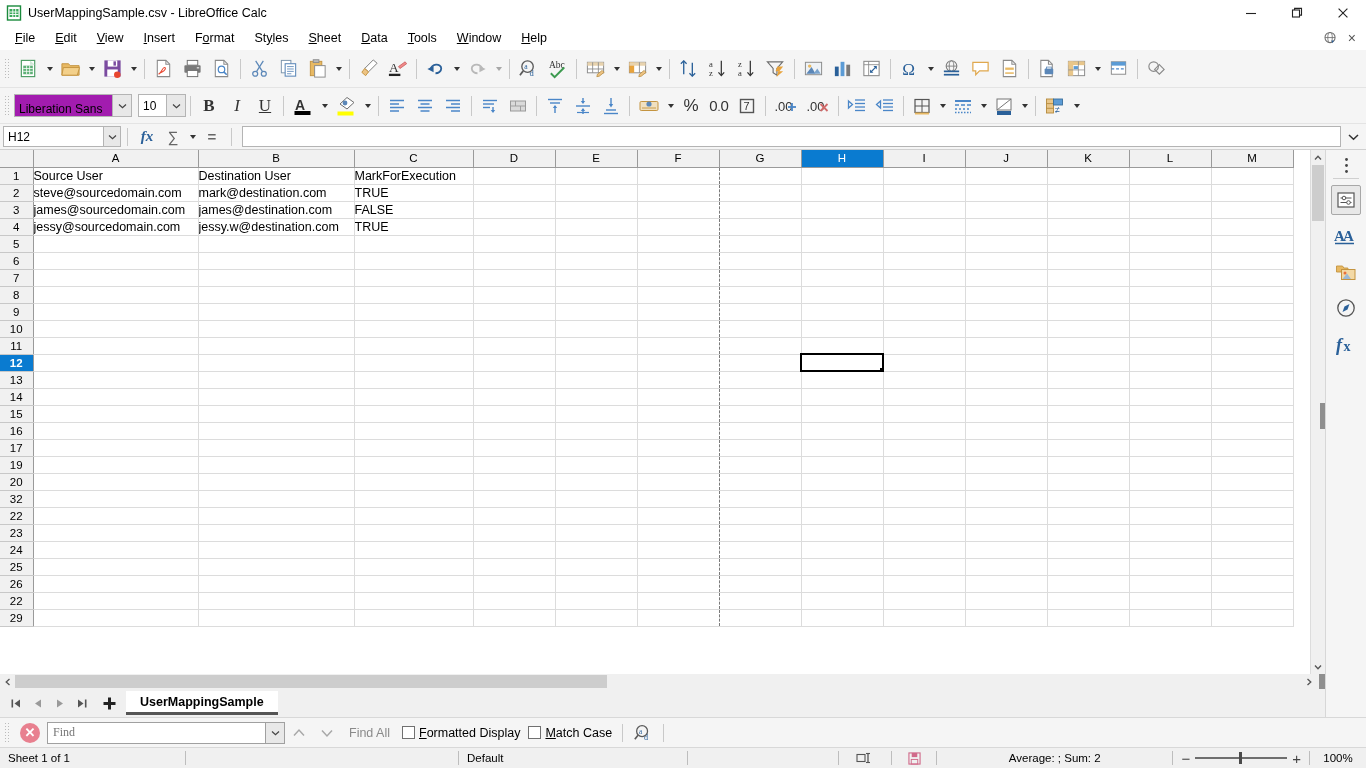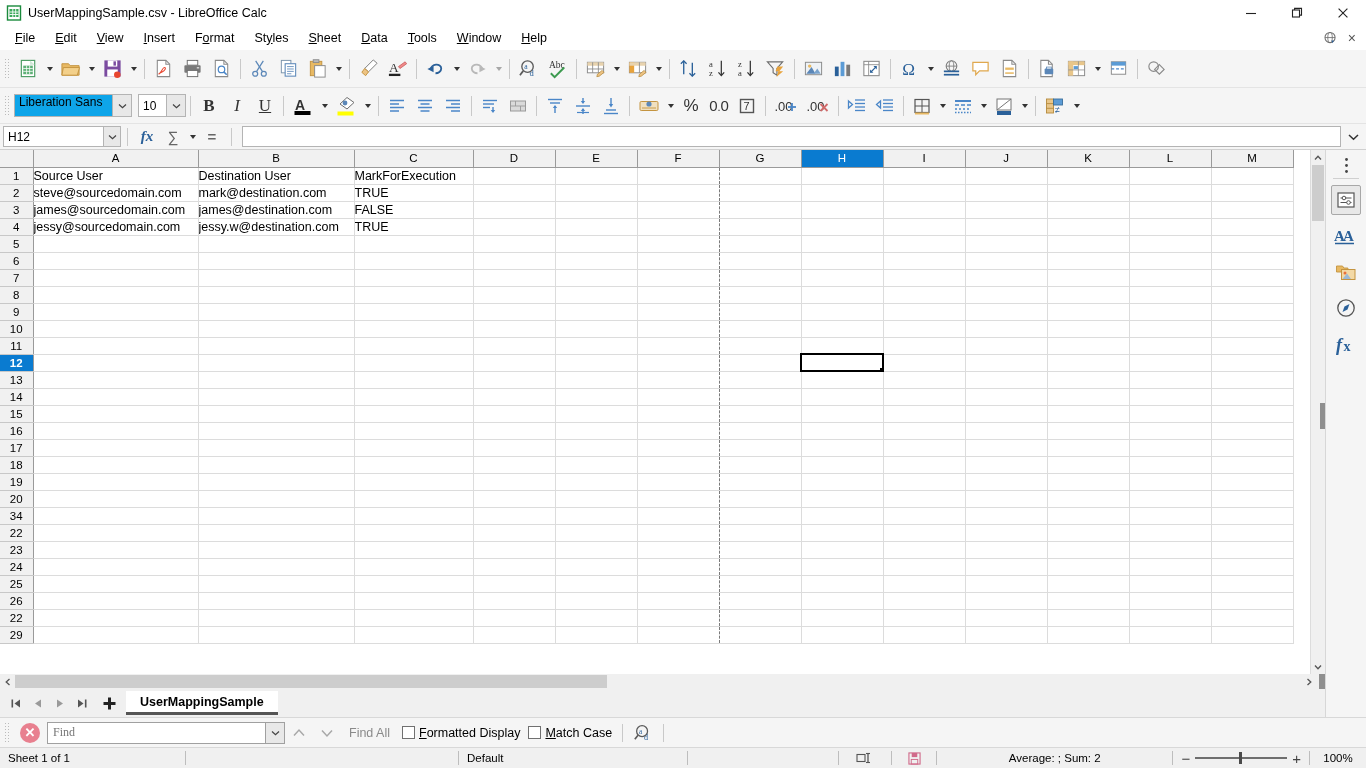--- a/index.html
+++ b/index.html
@@ -557,21 +557,21 @@
       <svg width="21" height="21" viewBox="0 0 22 22">
         <circle cx="8" cy="9" r="5" fill="none" stroke="#8a8a8a" stroke-width="1.2"></circle>
         <polygon points="14,7 19,12 14,17 9,12" fill="none" stroke="#8a8a8a" stroke-width="1.2"></polygon>
       </svg>
     </div>
   </div>
 
   <div class="toolbar fmt">
     <div class="grip"></div>
 
-    <div style="width:118px;height:23px;background:#0ea5e9;border:1px solid #b4b4b4;display:flex;align-items:flex-start;">
+    <div style="width:118px;height:23px;background:#a21caf;border:1px solid #b4b4b4;display:flex;align-items:flex-end;">
       <span style="flex:1;padding-left:4px;font-size:12px;">Liberation Sans</span>
       <span style="width:19px;height:21px;background:#e8e8e8;border-left:1px solid #b4b4b4;display:flex;align-items:center;justify-content:center;">
         <svg width="9" height="6" viewBox="0 0 9 6">
             <polyline points="1,1.5 4.5,4.8 8,1.5" fill="none" stroke="#444" stroke-width="1.2"></polyline>
           </svg>
       </span>
     </div>
 
     <div style="width:48px;height:23px;background:#fff;border:1px solid #b4b4b4;display:flex;align-items:center;margin-left:6px;">
       <span style="flex:1;padding-left:4px;font-size:12px;">10</span>
@@ -1129,36 +1129,20 @@
                   <td class="cell pagebreak" style="width: 82px;"></td>
                   <td class="cell" style="width: 82px;"></td>
                   <td class="cell" style="width: 82px;"></td>
                   <td class="cell" style="width: 82px;"></td>
                   <td class="cell" style="width: 82px;"></td>
                   <td class="cell" style="width: 82px;"></td>
                   <td class="cell" style="width: 82px;"></td>
                   <td class="cell" style="width: 82px;"></td>
                 </tr>
                 <tr>
-                  <th class="rowhead-cell">18</th>
-                  <td class="cell" style="width: 165px;"></td>
-                  <td class="cell" style="width: 156px;"></td>
-                  <td class="cell" style="width: 119px;"></td>
-                  <td class="cell" style="width: 82px;"></td>
-                  <td class="cell" style="width: 82px;"></td>
-                  <td class="cell pagebreak" style="width: 82px;"></td>
-                  <td class="cell" style="width: 82px;"></td>
-                  <td class="cell" style="width: 82px;"></td>
-                  <td class="cell" style="width: 82px;"></td>
-                  <td class="cell" style="width: 82px;"></td>
-                  <td class="cell" style="width: 82px;"></td>
-                  <td class="cell" style="width: 82px;"></td>
-                  <td class="cell" style="width: 82px;"></td>
-                </tr>
-                <tr>
                   <th class="rowhead-cell">19</th>
                   <td class="cell" style="width: 165px;"></td>
                   <td class="cell" style="width: 156px;"></td>
                   <td class="cell" style="width: 119px;"></td>
                   <td class="cell" style="width: 82px;"></td>
                   <td class="cell" style="width: 82px;"></td>
                   <td class="cell pagebreak" style="width: 82px;"></td>
                   <td class="cell" style="width: 82px;"></td>
                   <td class="cell" style="width: 82px;"></td>
                   <td class="cell" style="width: 82px;"></td>
@@ -1177,21 +1161,21 @@
                   <td class="cell pagebreak" style="width: 82px;"></td>
                   <td class="cell" style="width: 82px;"></td>
                   <td class="cell" style="width: 82px;"></td>
                   <td class="cell" style="width: 82px;"></td>
                   <td class="cell" style="width: 82px;"></td>
                   <td class="cell" style="width: 82px;"></td>
                   <td class="cell" style="width: 82px;"></td>
                   <td class="cell" style="width: 82px;"></td>
                 </tr>
                 <tr>
-                  <th class="rowhead-cell">34</th>
+                  <th class="rowhead-cell">32</th>
                   <td class="cell" style="width: 165px;"></td>
                   <td class="cell" style="width: 156px;"></td>
                   <td class="cell" style="width: 119px;"></td>
                   <td class="cell" style="width: 82px;"></td>
                   <td class="cell" style="width: 82px;"></td>
                   <td class="cell pagebreak" style="width: 82px;"></td>
                   <td class="cell" style="width: 82px;"></td>
                   <td class="cell" style="width: 82px;"></td>
                   <td class="cell" style="width: 82px;"></td>
                   <td class="cell" style="width: 82px;"></td>

